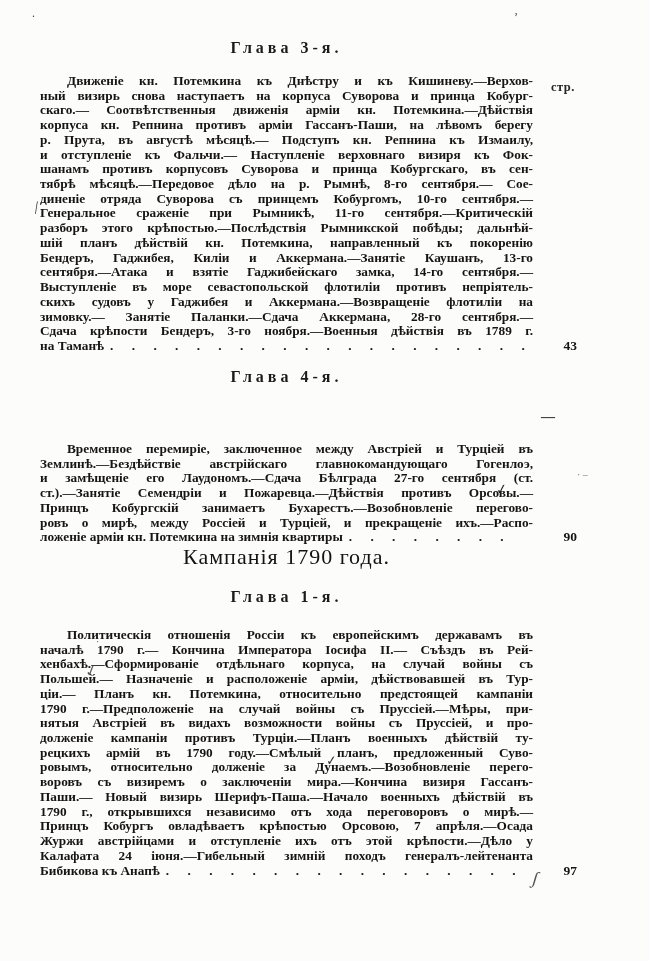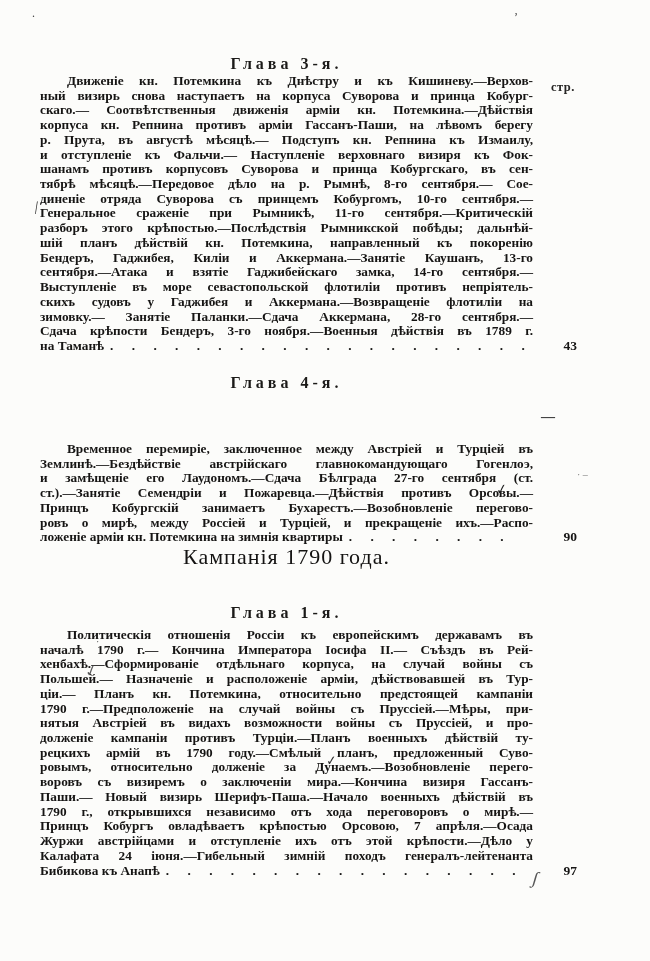--- a/index.html
+++ b/index.html
@@ -6,21 +6,21 @@
   html,body{margin:0;padding:0;}
   body{
     width:650px;height:961px;position:relative;overflow:hidden;
     background:#fcfcfa;
     font-family:"Liberation Serif","DejaVu Serif",serif;
     color:#161514;
   }
   .col{position:absolute;left:40px;width:493px;}
   .chapter-heading{
     text-align:center;font-weight:bold;font-size:16px;
-    letter-spacing:4px;color:#1b1a18;margin-top:16px;
+    letter-spacing:4px;color:#1b1a18;
   }
   .part-heading{
     text-align:center;font-weight:normal;font-size:22px;
     letter-spacing:1px;color:#141312;
   }
   .para{font-size:13.3px;line-height:14.72px;font-weight:bold;}
   .para .line{
     text-align:justify;text-align-last:justify;
     white-space:normal;word-spacing:1px;
   }
@@ -32,21 +32,21 @@
     word-spacing:13px;margin:0 8px 0 6px;letter-spacing:1px;
   }
   .pagenum{width:30px;text-align:right;font-weight:bold;font-size:13.5px;}
   .margin-label{
     position:absolute;left:551px;top:80px;
     font-size:12.5px;font-weight:bold;letter-spacing:0.5px;color:#262524;
   }
   
   #h3head{top:39px;}
   #p3{top:74px;}
-  #h4head{top:358px;}
+  #h4head{top:368px;}
   #p4{top:414px;margin-top:28px;}
   #partTitle{top:544px;}
   #h1head{top:588px;}
   #p1{top:628px;}
   
   .mark{position:absolute;color:#3a3a3a;pointer-events:none;}
   .mark-margin-stroke{left:35px;top:199px;font-size:14px;transform:rotate(9deg);color:#2c2c2c;}
   .mark-dash-right{left:541px;top:409px;font-size:14px;font-weight:bold;color:#333;}
   .mark-dots-right{left:577px;top:469px;font-size:10px;color:#777;}
   .mark-check-ihk{left:496px;top:481px;font-size:14px;transform:rotate(-10deg);color:#222;}

